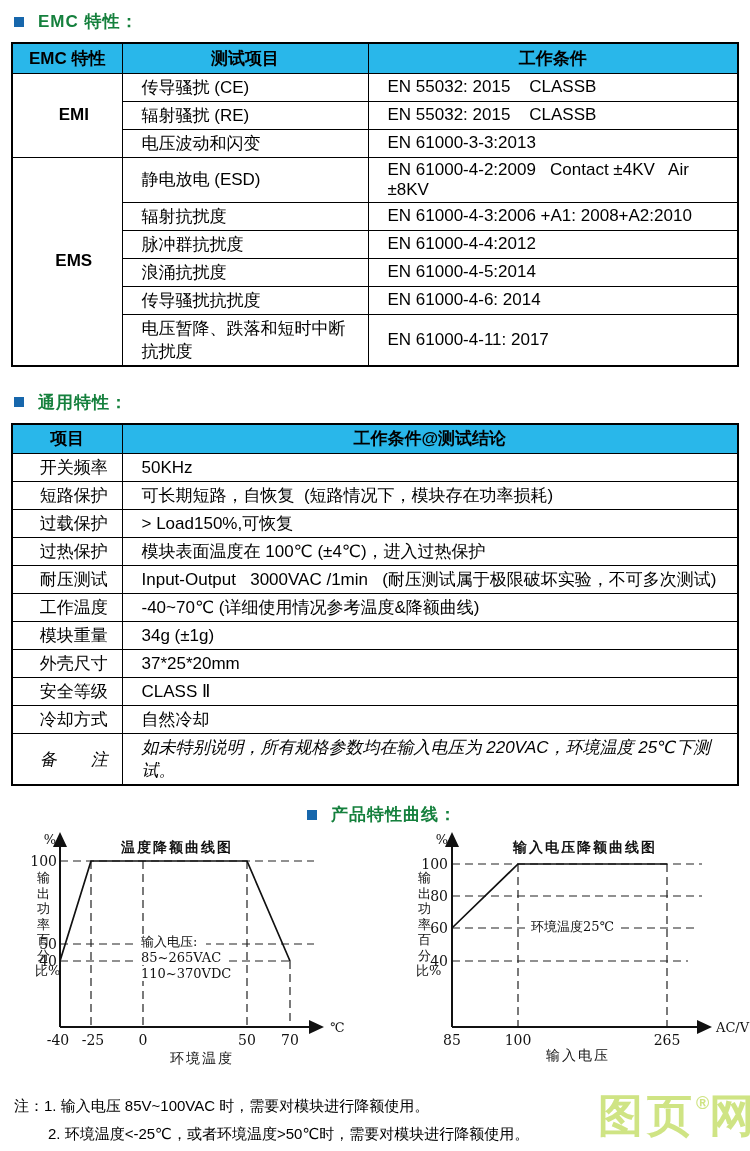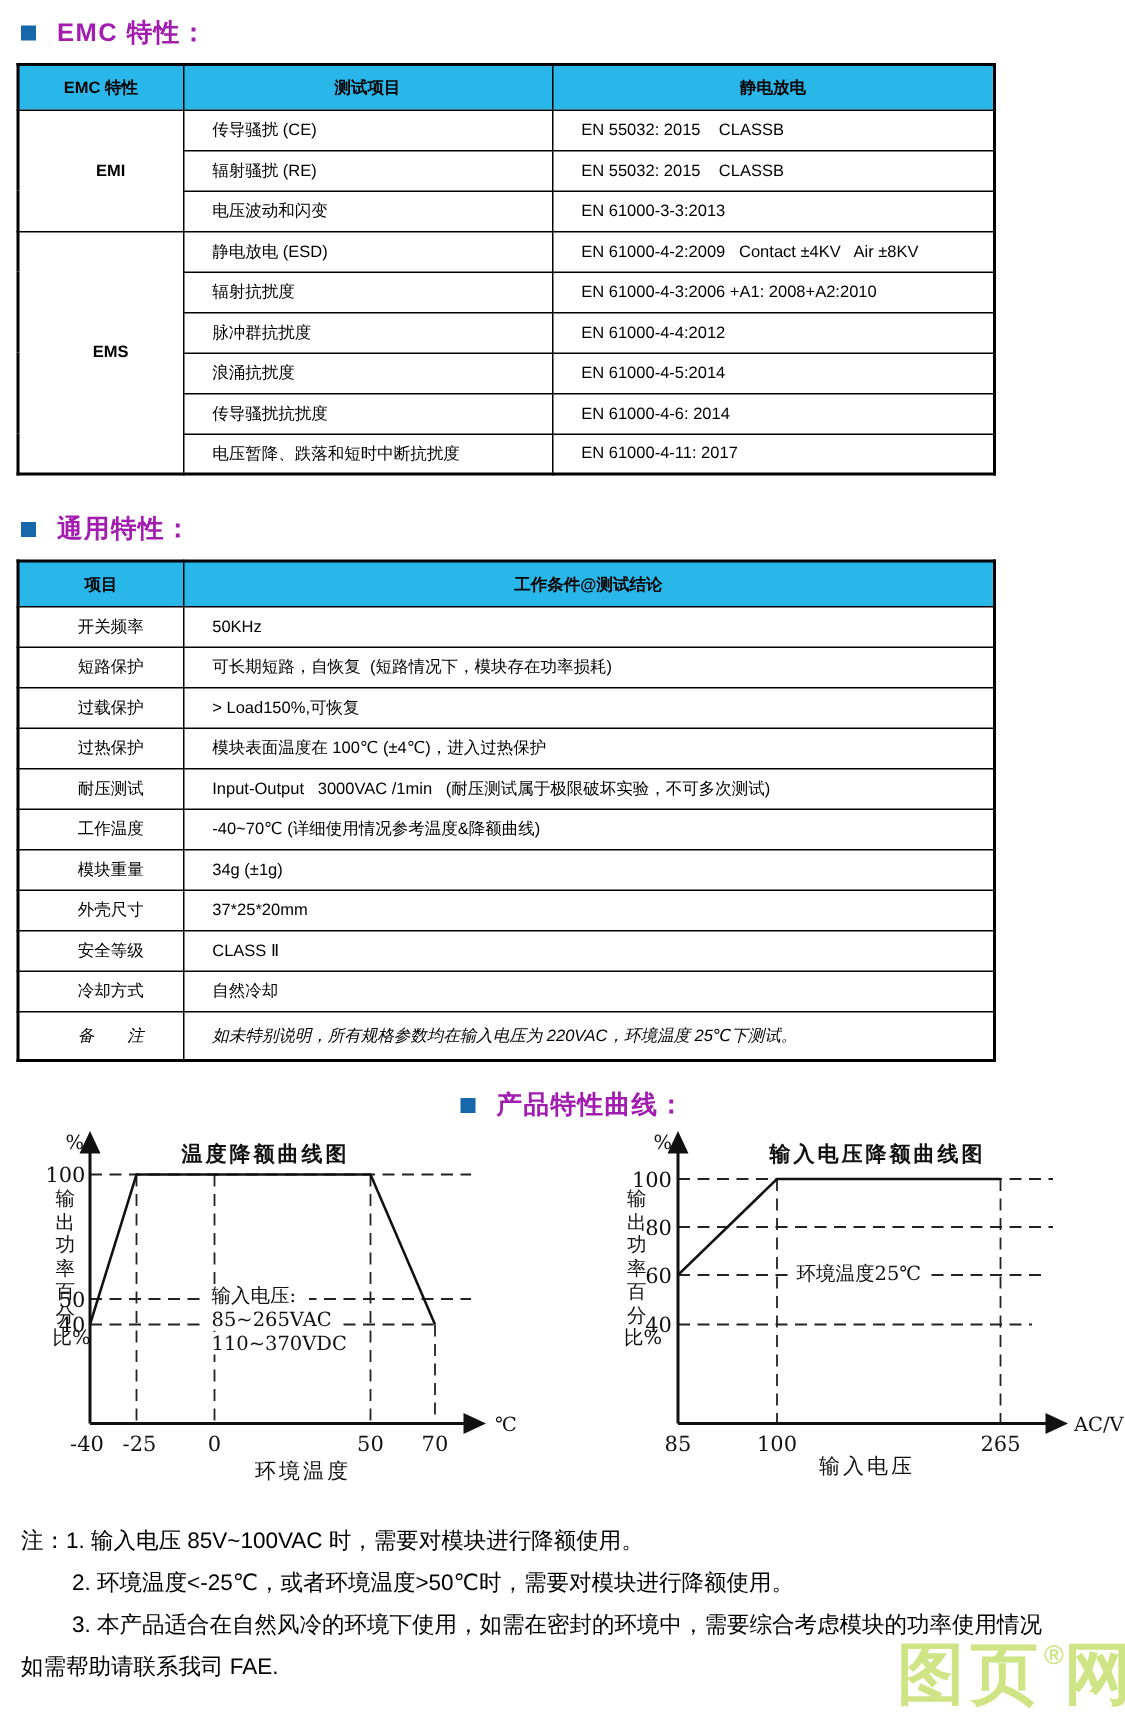--- a/index.html
+++ b/index.html
@@ -9,35 +9,35 @@
     width: 750px; height: 1151px;
     background: #ffffff;
     font-family: "Liberation Sans", "DejaVu Sans", sans-serif;
     color: #000;
     overflow: hidden;
   }
   
   .sec-title {
     display: flex; align-items: center; gap: 14px;
     margin-left: 14px;
-    font-size: 17px; font-weight: 700; color: #a21caf;
+    font-size: 17px; font-weight: 700; color: #15803d;
     letter-spacing: 1px;
   }
   .sec-title .bullet {
     width: 10px; height: 10px; background: #1767ac; display: inline-block;
   }
   .sec-emc    { padding-top: 10px; }
   .sec-gen    { margin-top: 24px; }
   .sec-curve  { margin-top: 17px; justify-content: center; }
 
   
   table.tbl {
-    width: 653px; margin: 9px 0 0 11px;
+    width: 728px; margin: 9px 0 0 11px;
     border-collapse: collapse;
-    font-size: 11px;
+    font-size: 17px;
   }
   table.tbl th, table.tbl td {
     border: 1px solid #000;
     padding: 2px 6px;
     vertical-align: middle;
   }
   table.tbl { border: 2px solid #000; }
   table.tbl thead th {
     background: #29b7ea;
     font-weight: 700;
@@ -97,21 +97,21 @@
 <table class="tbl" id="emc-table">
   <colgroup>
       <col style="width:110px">
       <col style="width:246px">
       <col>
     </colgroup>
   <thead>
     <tr>
       <th>EMC 特性</th>
       <th>测试项目</th>
-      <th>静电放电</th>
+      <th>工作条件</th>
     </tr>
   </thead>
   <tbody>
     <tr>
       <td class="grp" rowspan="3">EMI</td>
       <td class="val">传导骚扰 (CE)</td>
       <td class="val">EN 55032: 2015    CLASSB</td>
     </tr>
     <tr>
       <td class="val">辐射骚扰 (RE)</td>

